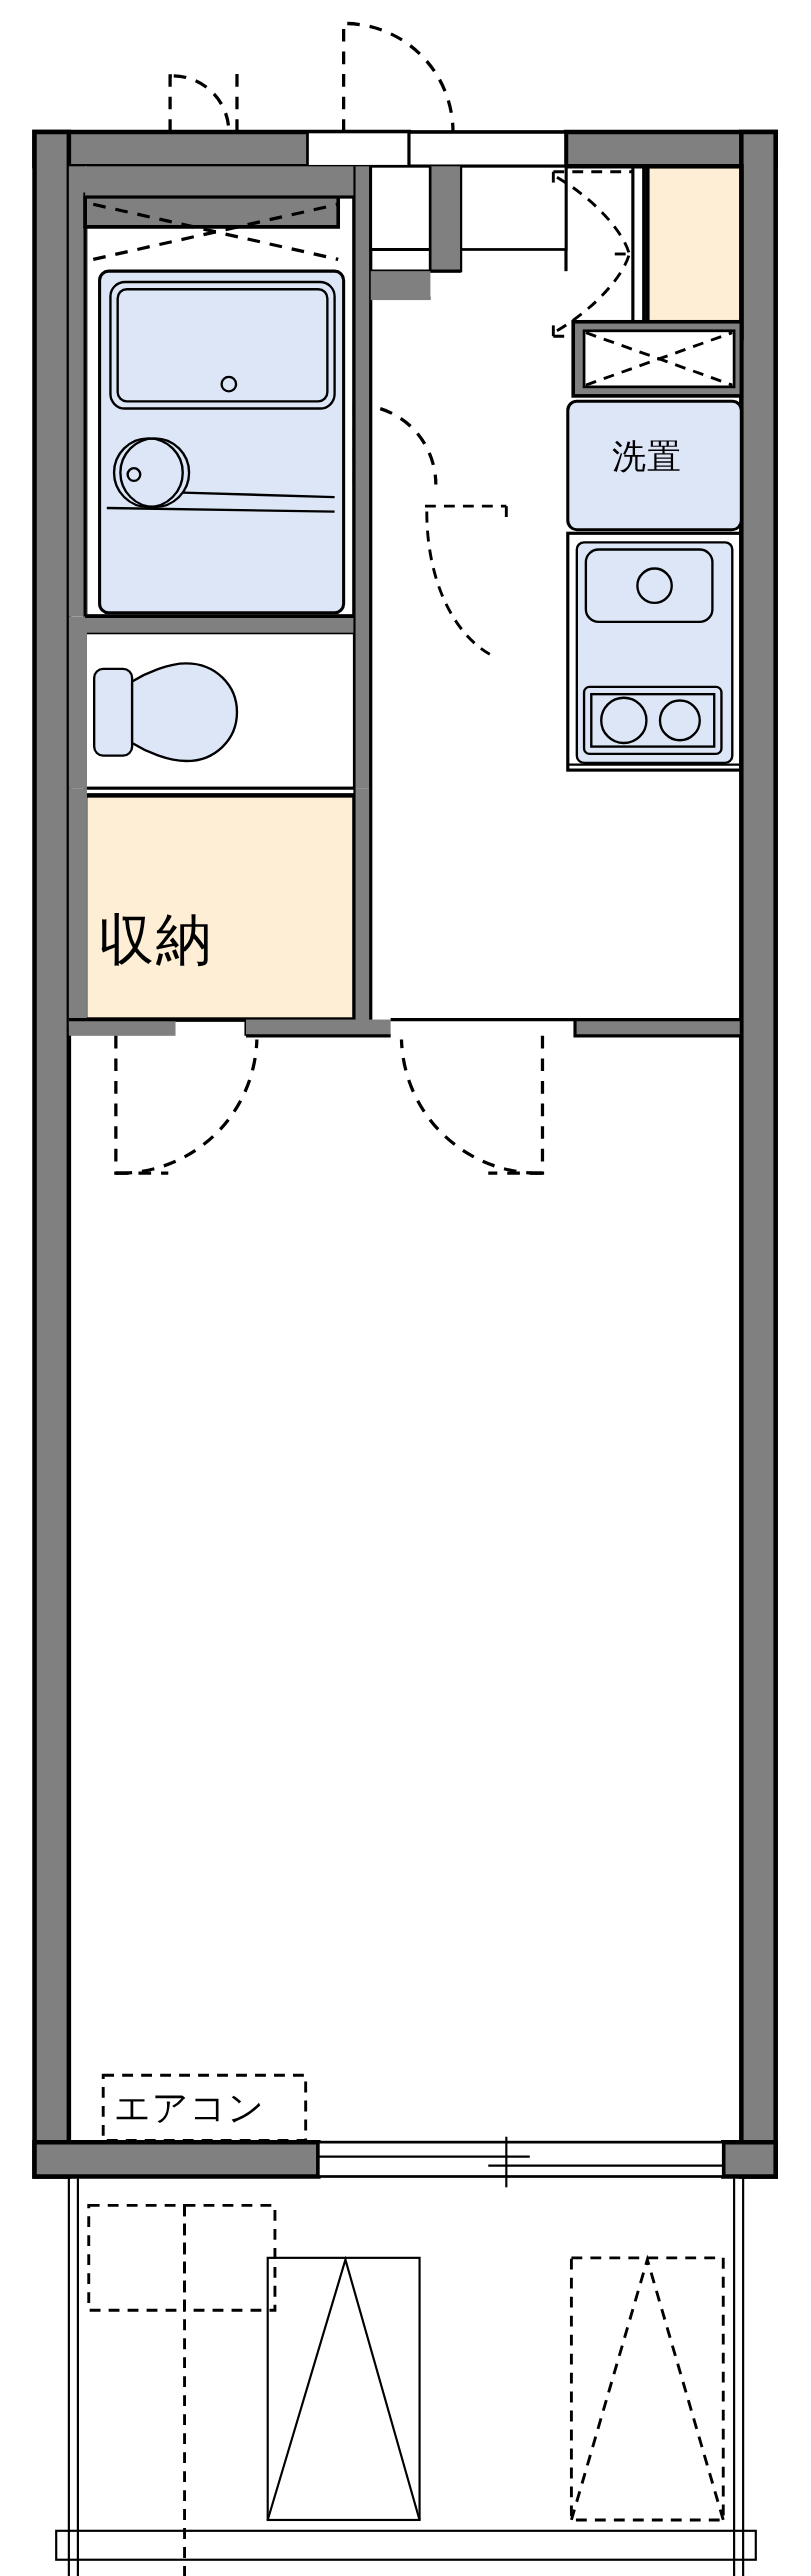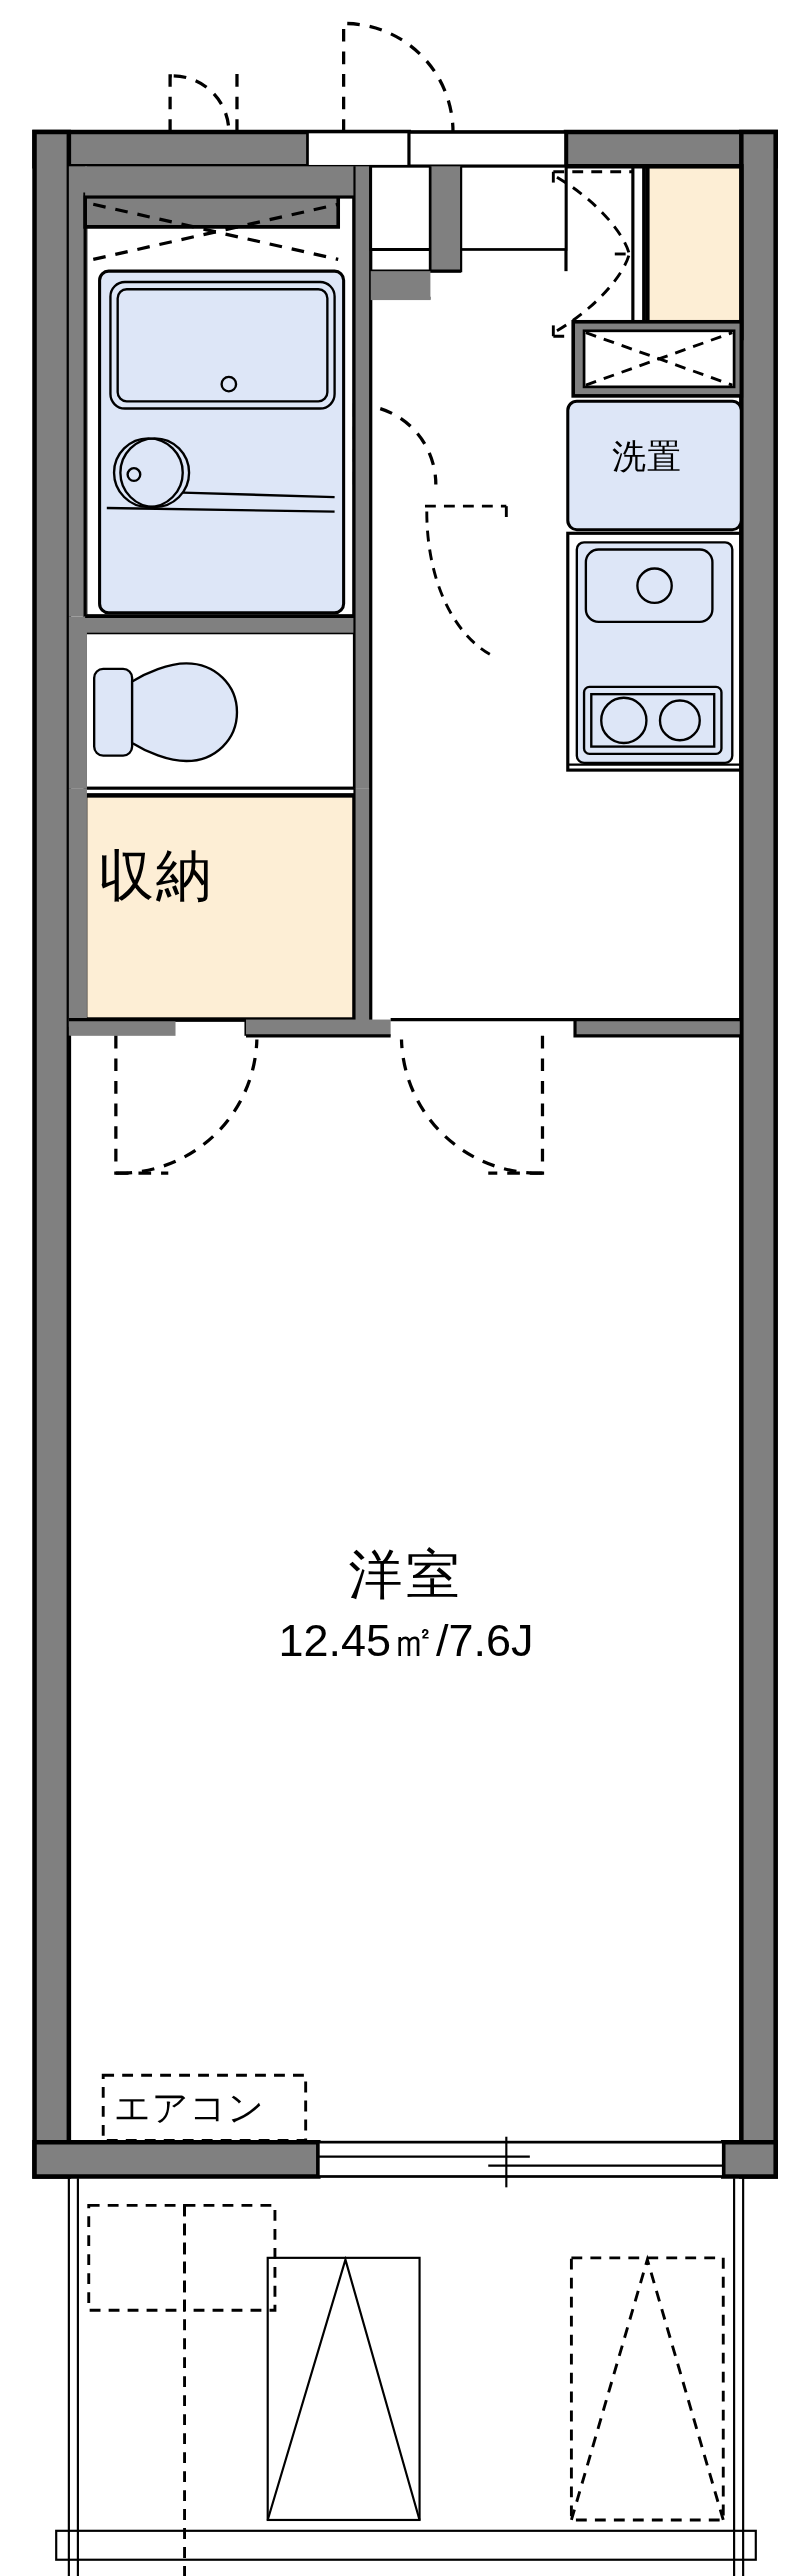--- a/index.html
+++ b/index.html
@@ -226,24 +226,22 @@
 
     <rect class="ln2" x="296" y="2498" width="168" height="290" fill="#ffffff"></rect>
     <path class="ln2" d="M 296 2788 L 382 2500 L 464 2788"></path>
 
     <rect class="dashf" x="632" y="2498" width="168" height="290" fill="none"></rect>
     <path class="dashf" d="M 632 2788 L 716 2500 L 800 2788"></path>
   </g>
 
 </svg>
 
-<div class="lbl" style="left:98px;top:848px;font-size:56px;letter-spacing:1.8px;">収納</div>
+<div class="lbl" style="left:98px;top:912px;font-size:56px;letter-spacing:1.8px;">収納</div>
 
 <div class="lbl" style="left:588px;top:439px;font-size:34px;letter-spacing:0.9px;margin-left:24px;">洗置</div>
 
-<div class="lbl" style="left:0;top:1547px;width:812px;text-align:center;font-size:54px;letter-spacing:3.6px;">洋室</div>
-
-<div class="lbl" style="left:0;top:1618px;width:812px;text-align:center;font-size:45px;letter-spacing:0px;">12.45㎡/7.6J</div>
+
 
 <div class="lbl" style="left:114px;top:2090px;font-size:36px;letter-spacing:0.9px;">エアコン</div>
 
 </div>
 
 
 </body></html>

